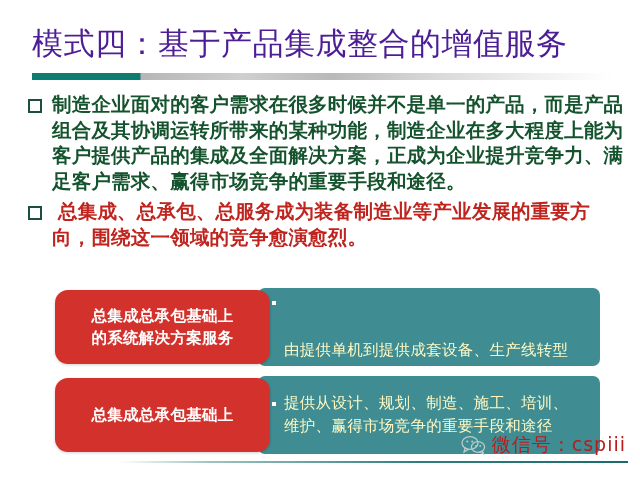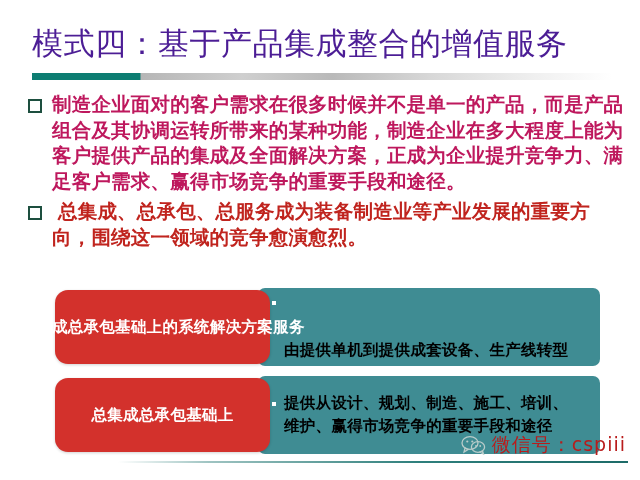--- a/index.html
+++ b/index.html
@@ -66,21 +66,21 @@
     margin: 7px 10px 0 0;
     box-sizing: border-box;
   }
   .bullet-text {
     flex: 1 1 auto;
     font-size: 19.5px;
     line-height: 1.32;
     font-weight: bold;
     letter-spacing: 0.2px;
   }
-  .bullet-text.green { color: #be185d; }
+  .bullet-text.green { color: #14532d; }
   .bullet-text.red   { color: #c0241e; }
   .bullet-text.red   { text-indent: 6px; }
 
   
   .matrix {
     position: absolute;
     left: 0;
     top: 288px;
     width: 640px;
   }
@@ -107,38 +107,38 @@
     align-items: flex-start;
   }
   .dot {
     flex: 0 0 auto;
     width: 4px;
     height: 4px;
     background: #ffffff;
     margin: 10px 8px 0 0;
   }
   .teal-text {
-    color: #000000;
+    color: #fef9c3;
     font-size: 15.5px;
-    font-weight: bold;
+    font-weight: normal;
     line-height: 1.5;
     letter-spacing: 0.3px;
     margin-top: 48px;
   }
   .red-box {
     position: absolute;
     left: 55px;
     top: 2px;
     width: 215px;
     height: 74px;
     background: #d3312c;
     border-radius: 13px;
     box-shadow: 0 1px 3px rgba(0,0,0,0.18);
     display: flex;
-    flex-direction: row;
+    flex-direction: column;
     align-items: center;
     justify-content: center;
     box-sizing: border-box;
   }
   .red-box-line {
     color: #ffffff;
     font-size: 15.5px;
     font-weight: bold;
     line-height: 1.45;
     letter-spacing: 0.3px;

